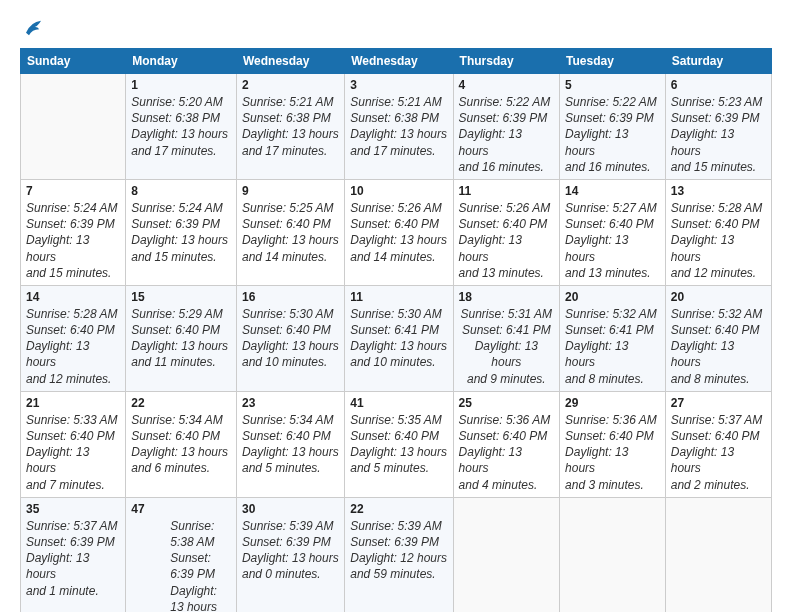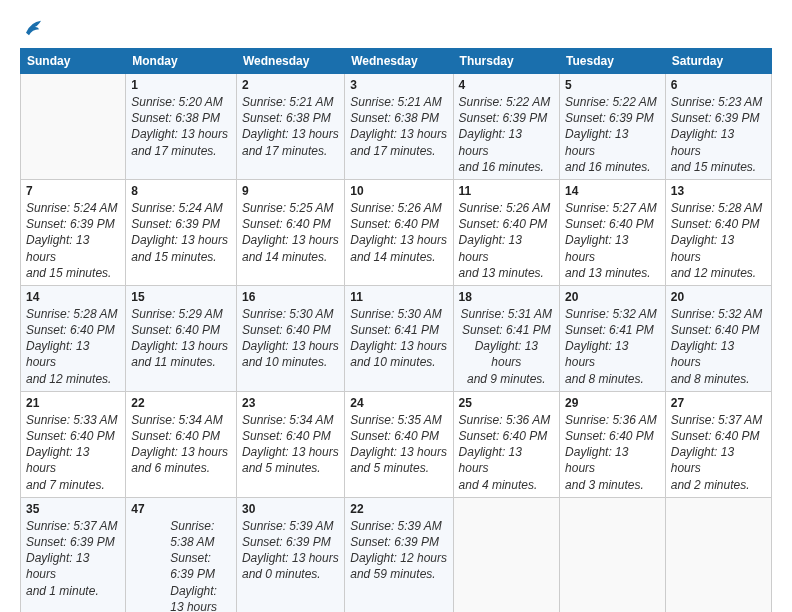--- a/index.html
+++ b/index.html
@@ -288,21 +288,21 @@
 and 6 minutes.</div>
           </td>
           <td>
             <span class="day-num">23</span>
             <div class="day-info" style="white-space: pre-line;">Sunrise: 5:34 AM
 Sunset: 6:40 PM
 Daylight: 13 hours
 and 5 minutes.</div>
           </td>
           <td>
-            <span class="day-num">24</span>
+            <span class="day-num">41</span>
             <div class="day-info" style="white-space: pre-line;">Sunrise: 5:35 AM
 Sunset: 6:40 PM
 Daylight: 13 hours
 and 5 minutes.</div>
           </td>
           <td>
             <span class="day-num">25</span>
             <div class="day-info" style="white-space: pre-line;">Sunrise: 5:36 AM
 Sunset: 6:40 PM
 Daylight: 13 hours

